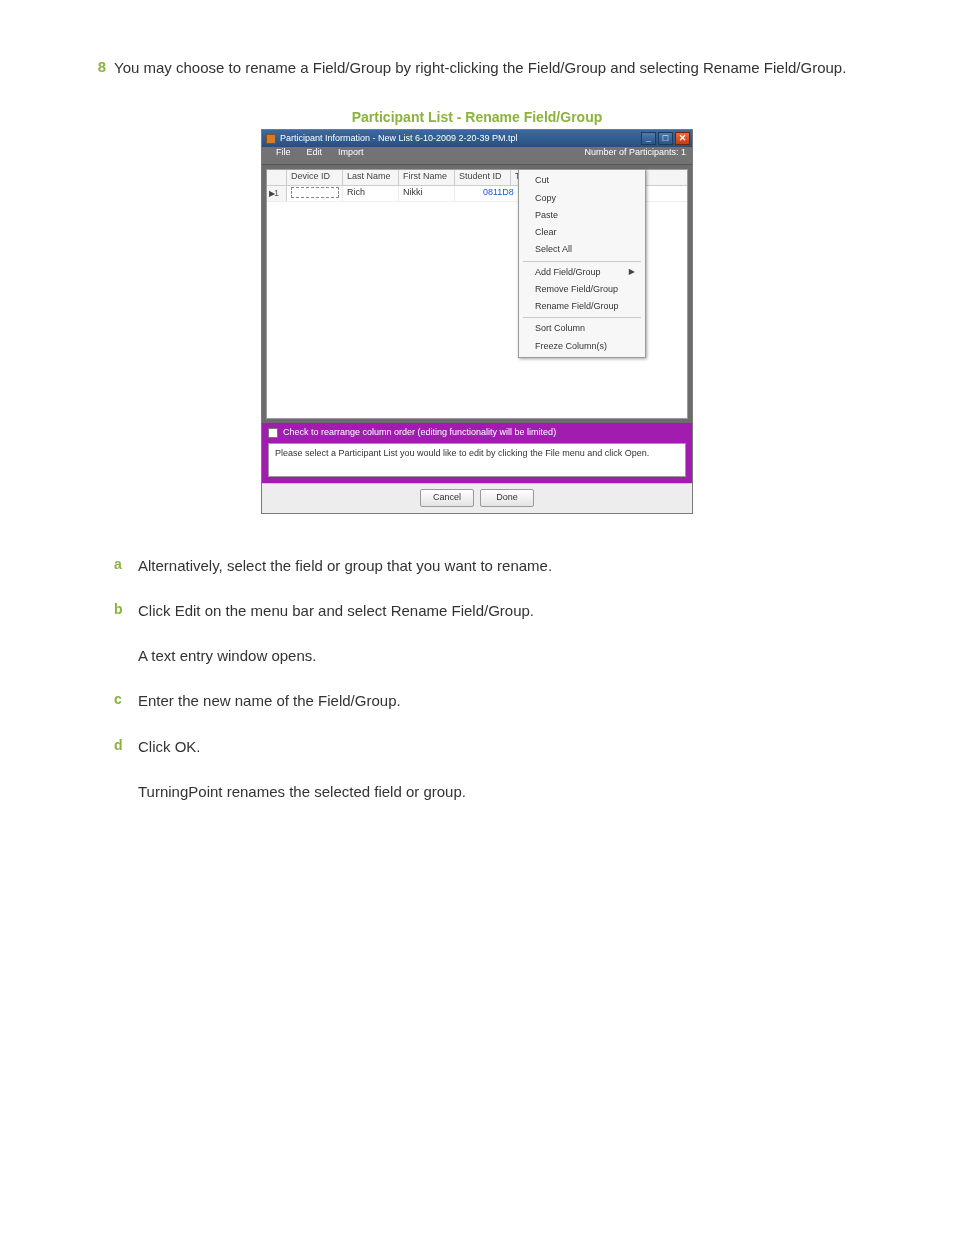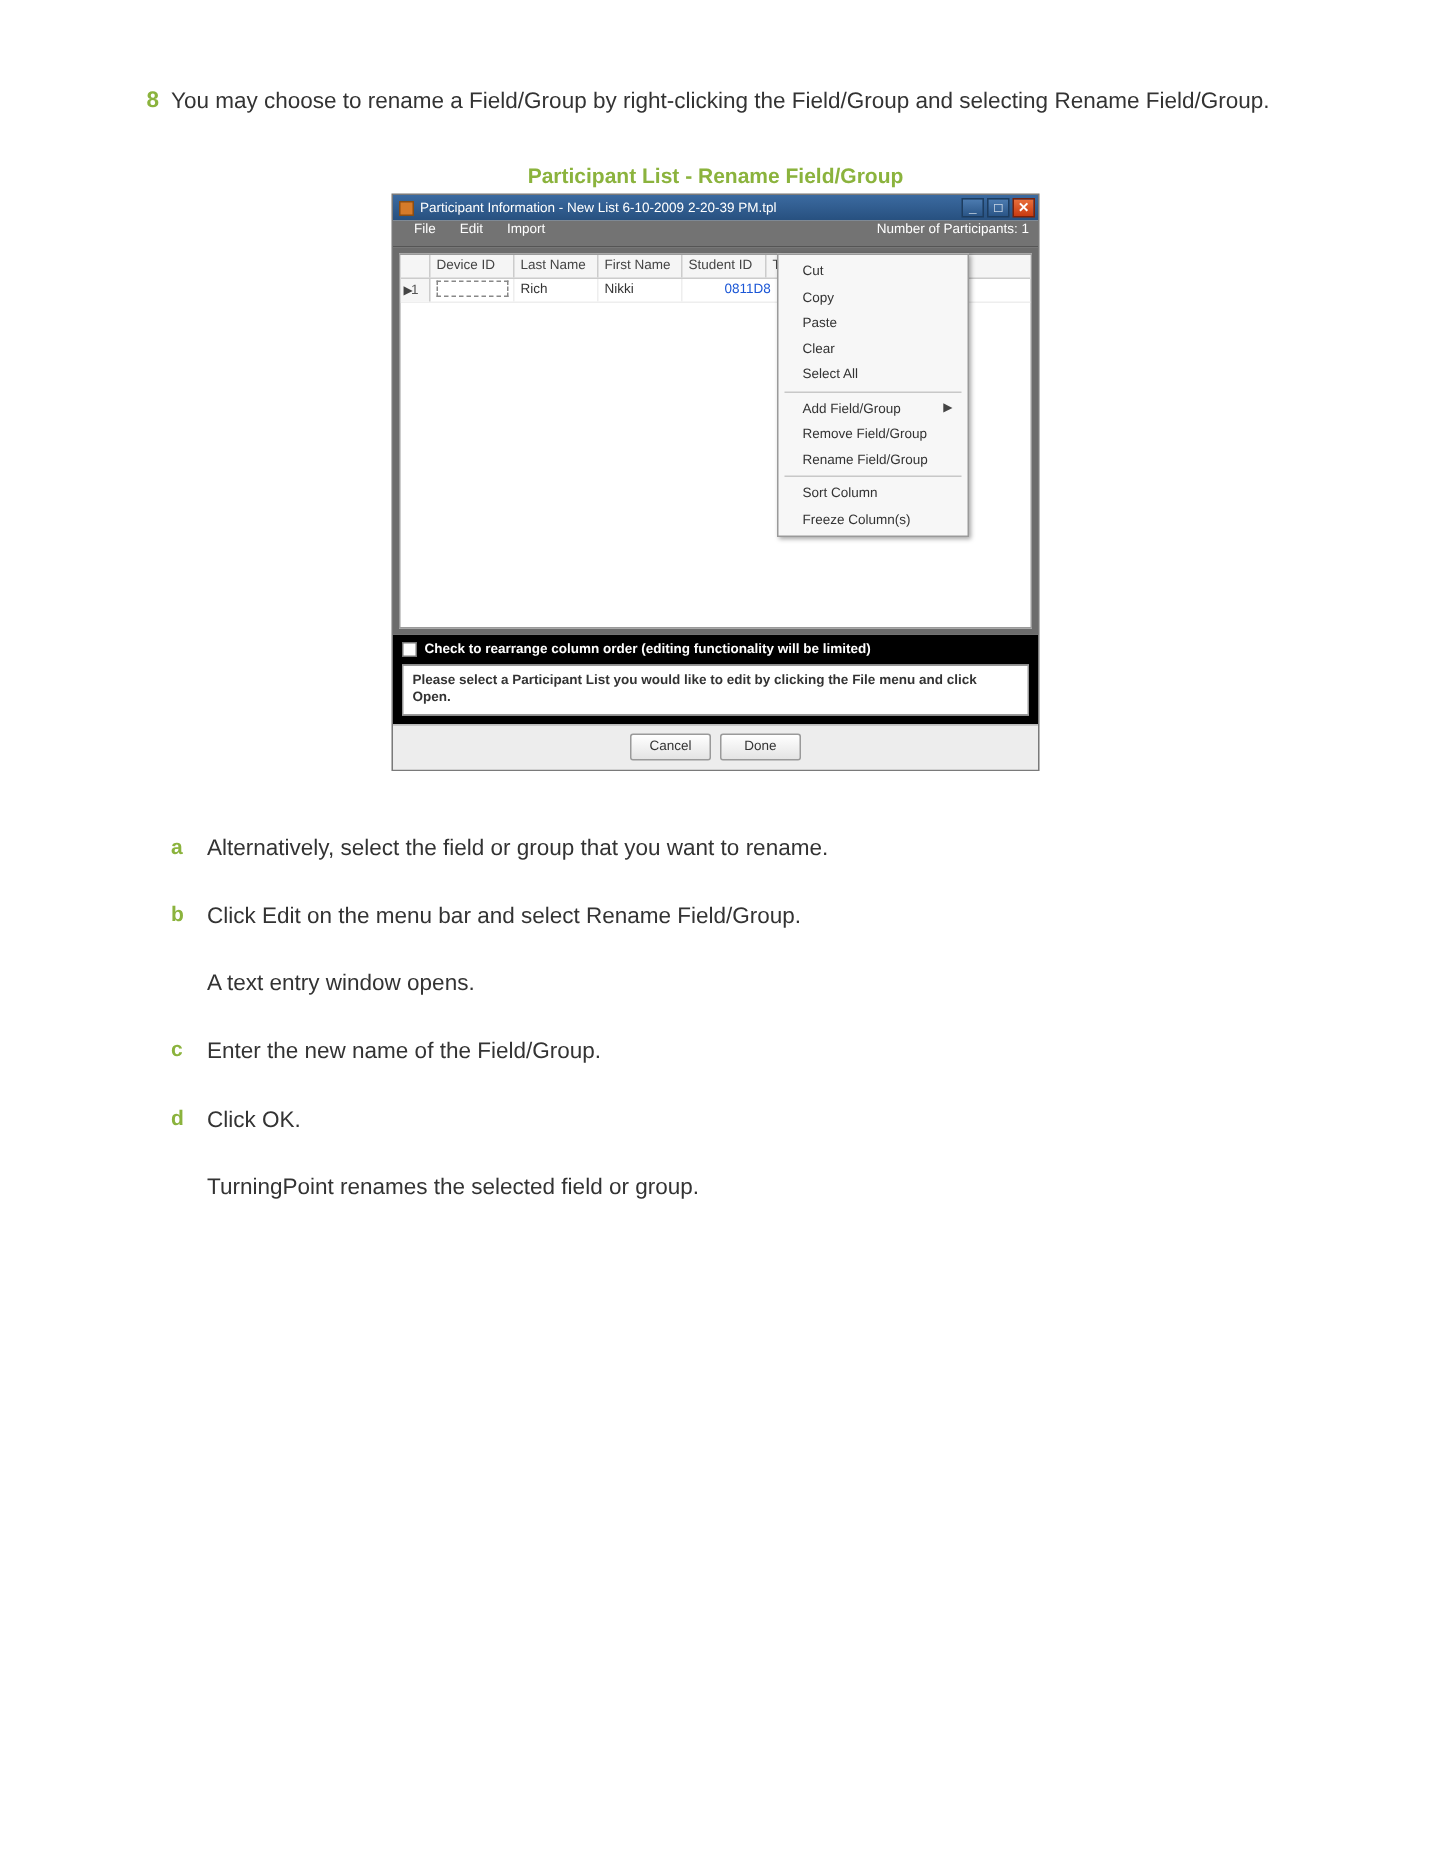--- a/index.html
+++ b/index.html
@@ -48,21 +48,21 @@
   .cell-team { display:flex; align-items:center; justify-content:center; }
   .team-box { width: 9px; height: 9px; border: 1px solid #555; background:#fff; }
   .cell-dev .dashbox { display:inline-block; width: 48px; height: 11px; border: 1px dashed #888; background:#fff; }
 
   
   .ctx { position: absolute; top: 4px; left: 256px; width: 128px; background: #f7f7f7; border: 1px solid #9a9a9a; box-shadow: 1px 1px 3px rgba(0,0,0,0.35); font-size: 9px; color: #333; padding: 2px 0; }
   .ctx .ci { padding: 3px 10px 3px 16px; display: flex; align-items: center; justify-content: space-between; }
   .ctx .sep { height: 1px; background: #c8c8c8; margin: 2px 4px; }
   .ci .arrow-r { font-size: 8px; color: #444; }
 
-  .lower-bar { background: #000000; padding: 4px 6px 6px 6px; color: #fff; font-weight: bold; }
+  .lower-bar { background: #a21caf; padding: 4px 6px 6px 6px; color: #fff; }
   .check-row { display: flex; align-items: center; gap: 5px; margin-bottom: 4px; font-size: 9px; }
   .chk { width: 10px; height: 10px; background: #fff; border: 1px solid #777; display:inline-block; }
   .infobox { background: #fff; color: #333; font-size: 9px; padding: 4px 6px; height: 34px; border: 1px solid #999; }
 
   .btn-row { background: #ededed; height: 30px; border-top: 1px solid #c8c8c8; display: flex; align-items: center; justify-content: center; padding: 0 8px; gap: 6px; }
   .btn { min-width: 54px; height: 18px; background: linear-gradient(#fff,#e4e4e4); border: 1px solid #9a9a9a; border-radius: 2px; font-size: 9px; color: #333; display:flex; align-items:center; justify-content:center; }
 
   .footer { position: absolute; left: 84px; right: 84px; bottom: 44px; border-top: 1px solid #ddd; padding-top: 10px; display: flex; justify-content: space-between; color: #8bb33d; font-weight: 600; font-size: 13px; }
 </style>
 </head>

